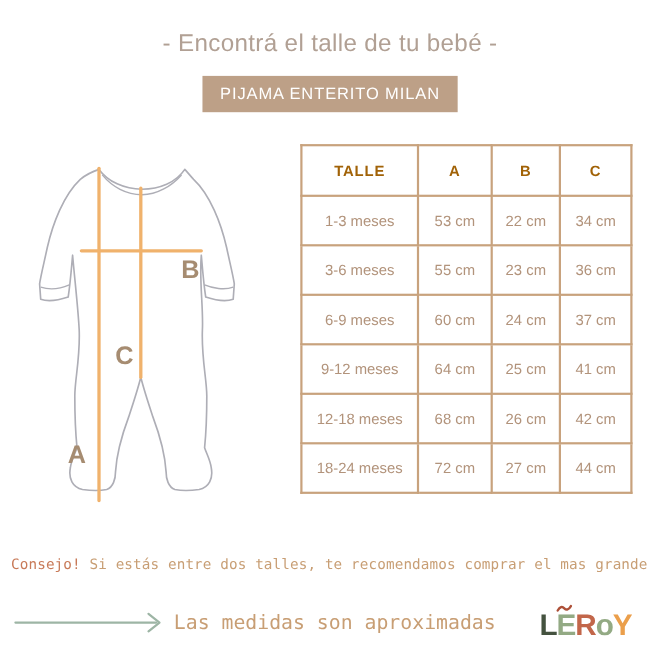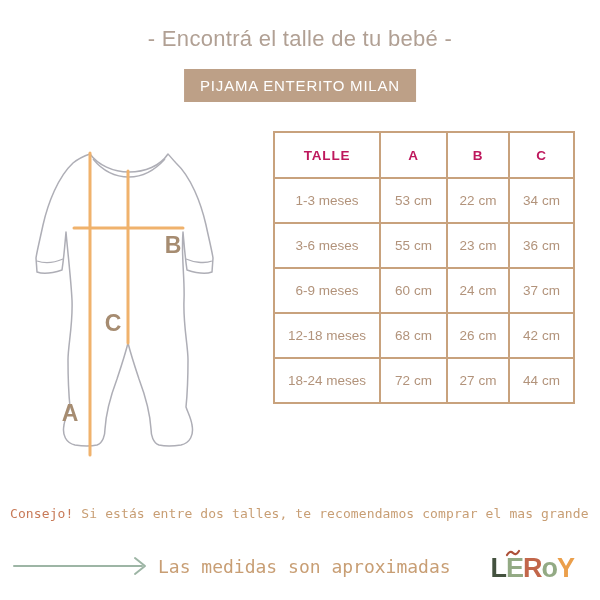--- a/index.html
+++ b/index.html
@@ -19,21 +19,21 @@
   .diagram .measure{stroke:#f0b26c;stroke-width:3;stroke-linecap:round;fill:none;}
   .diagram .mlabel{fill:#a68c71;font-weight:bold;font-size:23px;
                    font-family:"Liberation Sans",sans-serif;}
 
   table.size{position:absolute;left:273px;top:131px;width:300px;
              border-collapse:collapse;table-layout:fixed;}
   table.size col.c0{width:106px;} table.size col.c1{width:67px;}
   table.size col.c2{width:62px;}  table.size col.c3{width:65px;}
   table.size th,table.size td{border:2px solid #c8a27d;text-align:center;
              vertical-align:middle;padding:0;}
-  table.size th{height:44px;font-size:13.5px;font-weight:bold;letter-spacing:.8px;color:#be185d;}
+  table.size th{height:44px;font-size:13.5px;font-weight:bold;letter-spacing:.8px;color:#a16207;}
   table.size td{height:43px;font-size:13.5px;color:#b2937b;}
 
   .tip{position:absolute;left:10px;top:506px;width:590px;white-space:nowrap;
        font-family:"DejaVu Sans Mono",monospace;font-size:13px;letter-spacing:.1px;
        color:#c89e74;}
   .tip .hl{color:#c87a58;}
 
   .note-row{position:absolute;left:12px;top:554px;display:flex;align-items:center;gap:4px;}
   .note{font-family:"DejaVu Sans Mono",monospace;font-size:18px;color:#c89e74;}
 
@@ -129,20 +129,26 @@
         <td>23 cm</td>
         <td>36 cm</td>
       </tr>
       <tr>
         <td>6-9 meses</td>
         <td>60 cm</td>
         <td>24 cm</td>
         <td>37 cm</td>
       </tr>
       <tr>
+        <td>9-12 meses</td>
+        <td>64 cm</td>
+        <td>25 cm</td>
+        <td>41 cm</td>
+      </tr>
+      <tr>
         <td>12-18 meses</td>
         <td>68 cm</td>
         <td>26 cm</td>
         <td>42 cm</td>
       </tr>
       <tr>
         <td>18-24 meses</td>
         <td>72 cm</td>
         <td>27 cm</td>
         <td>44 cm</td>

